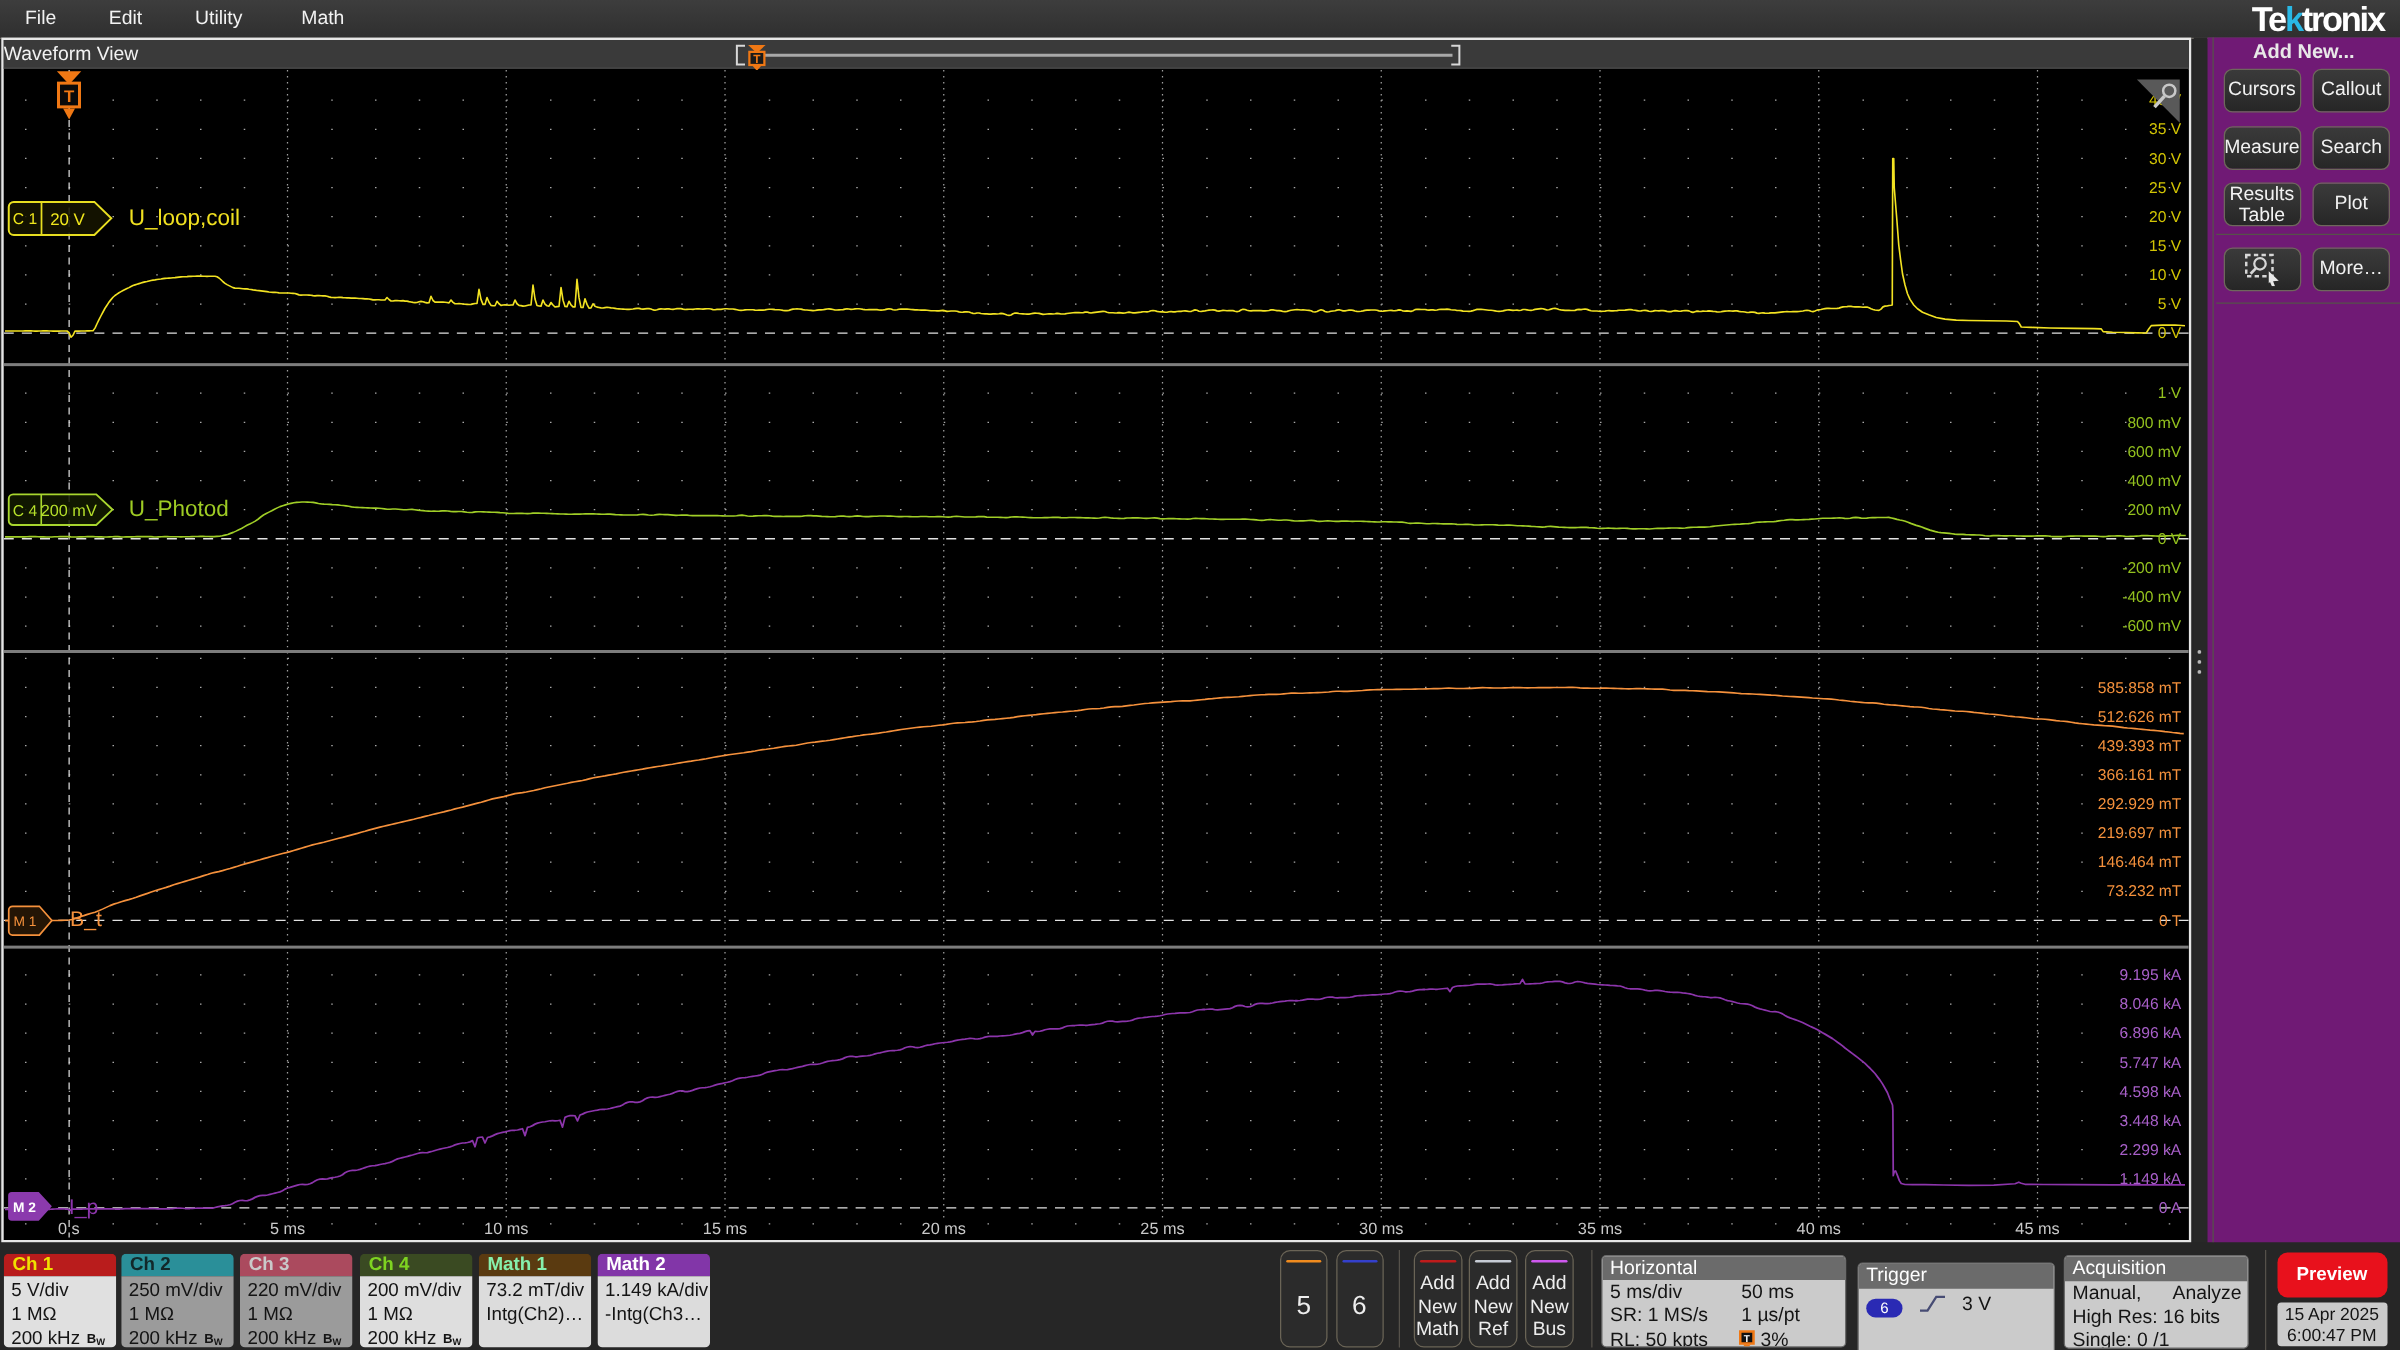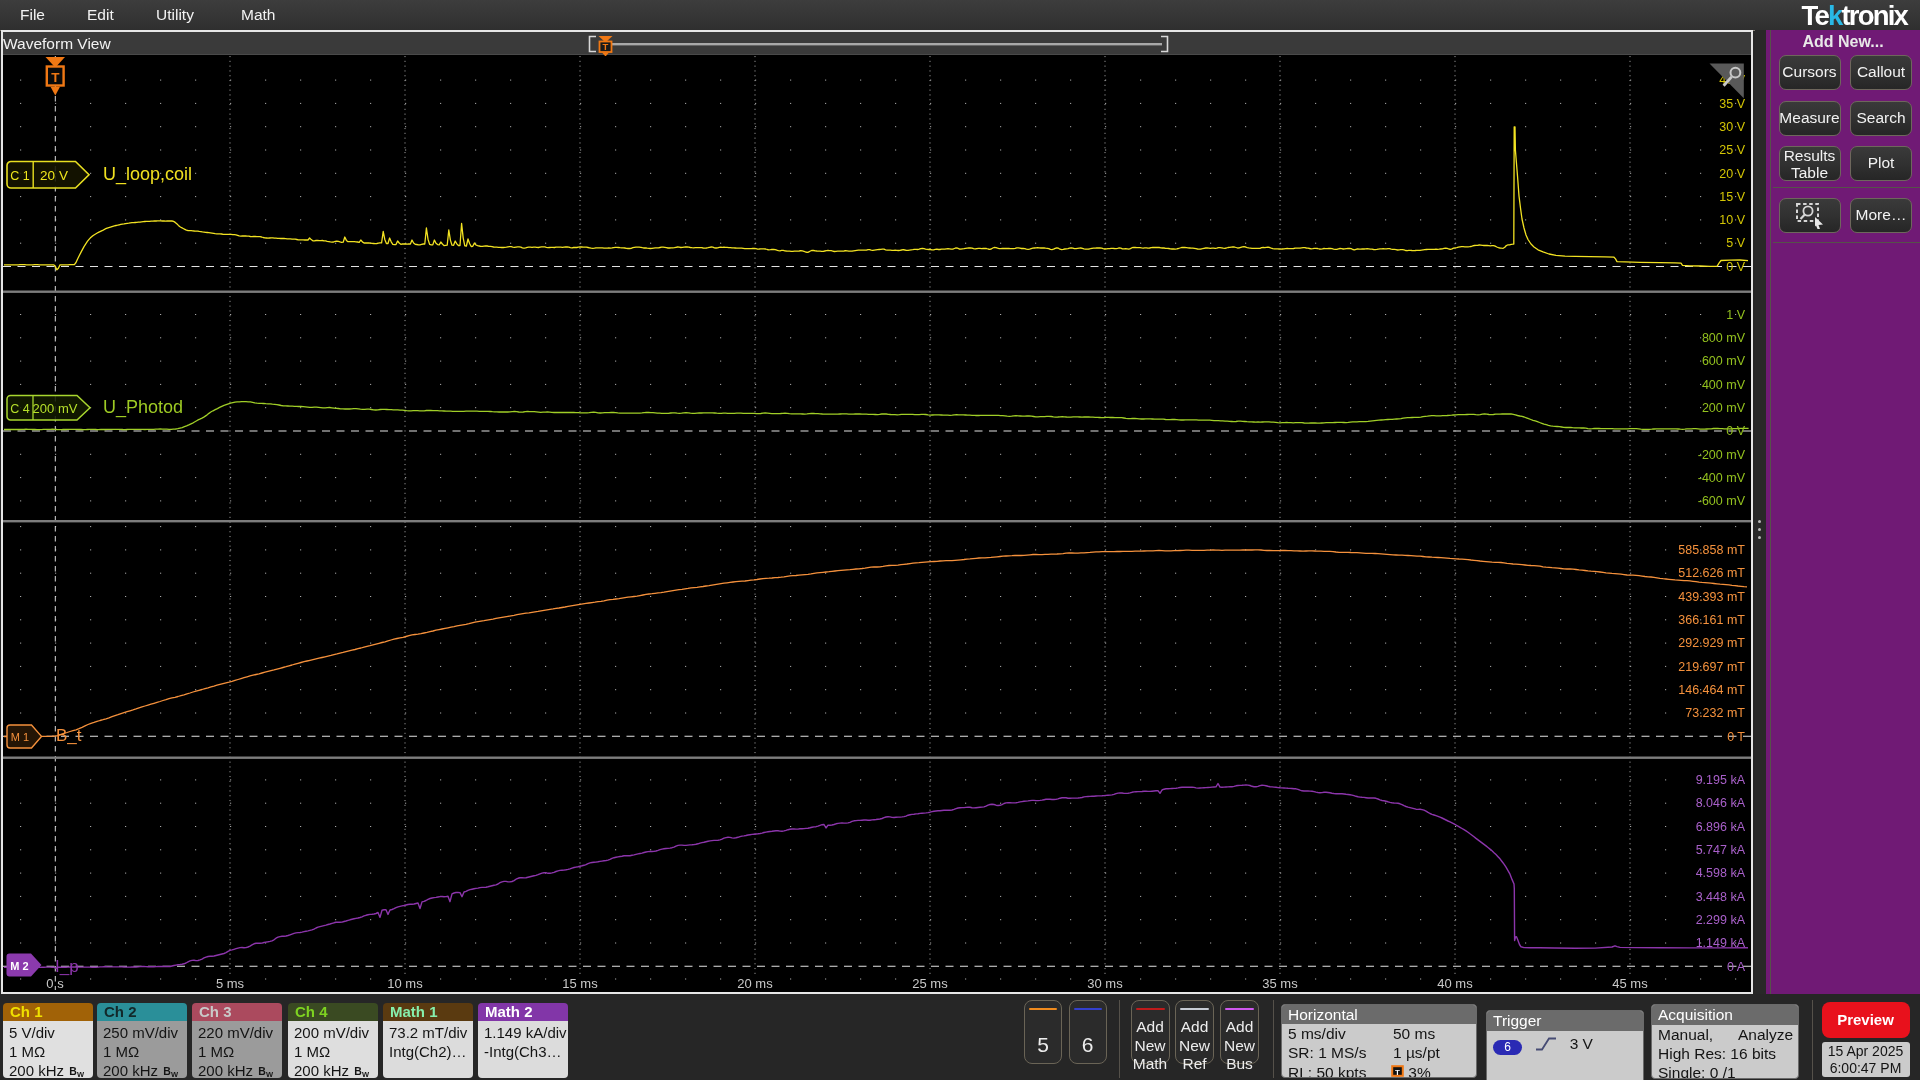--- a/index.html
+++ b/index.html
@@ -27,21 +27,21 @@
 .hsep { position:absolute; left:7px; width:147px; height:1px; background:#56524a; }
 #scrollstrip { position:absolute; left:1755px; top:30px; width:11px; height:964px; background:#282828; }
 #scrolldots div { position:absolute; left:1757.5px; width:3.2px; height:3.2px; border-radius:50%; background:#b8b8b8; }
 #botbar { position:absolute; left:0; top:994px; width:1920px; height:86px; background:#262626; }
 .badge { position:absolute; top:9px; width:90px; height:74.5px; border-radius:4px; overflow:hidden; }
 .bhdr { height:18px; font-size:15px; font-weight:bold; line-height:18px; padding-left:7px; }
 .bbody { height:56.5px; padding:1.5px 0 0 6px; }
 .brow { font-size:15px; line-height:19.2px; color:#141414; position:relative; white-space:nowrap; }
 .bw { position:absolute; right:9px; top:1px; font-size:10.5px; font-weight:bold; color:#141414; }
 .bw span { font-size:7.5px; vertical-align:-2px; }
-.nbtn { position:absolute; top:6px; width:38px; height:64px; border:1px solid #6a6456; border-radius:8px;
+.nbtn { position:absolute; top:6px; width:38px; height:78px; border:1px solid #6a6456; border-radius:8px;
   background:#2b2b2b; color:#ededed; }
 .nbtn .cline { position:absolute; left:4px; right:4px; top:6.5px; height:2.6px; border-radius:1px; }
 .nbtn .num { position:absolute; width:100%; text-align:center; top:32px; font-size:21px; }
 .nbtn .txt { position:absolute; width:100%; text-align:center; top:17px; font-size:15.5px; line-height:18.6px; }
 .vsep { position:absolute; top:6px; width:1px; height:78px; background:#55514a; }
 .ipanel { position:absolute; border:1px solid #6a6a6a; border-radius:4px; background:#cbcbcb; overflow:hidden; }
 .ipanel .ihdr { height:19.5px; background:#6b6b6b; color:#fff; font-size:15.5px; line-height:19px; padding-left:6px; }
 .ipanel .irow { position:relative; font-size:15.5px; line-height:19.4px; color:#141414; padding-left:6px; white-space:nowrap; }
 .rcol { position:absolute; left:111px; top:0; }
 #preview { position:absolute; left:1821.5px; top:8px; width:88px; height:35.5px; background:#e8111c;
@@ -192,21 +192,21 @@
       <circle cx="15" cy="10" r="4.6" fill="none" stroke="#d6d6d6" stroke-width="1.8"></circle>
       <path d="M11.8 13.5L7.5 18" stroke="#d6d6d6" stroke-width="2.2"></path>
       <polygon points="22,16 30,23.5 25.5,24 27,28 24.5,28 23,24.5 22,25.5" fill="#e8e8e8"></polygon>
     </svg>
   </div>
   <div class="sbtn" style="left:84px;top:167.5px">More…</div>
   <div class="hsep" style="top:212px"></div>
 </div>
 <div id="botbar">
   <div class="badge" style="left:3px">
-<div class="bhdr" style="background:#a16207;color:#f0e000">Ch 1</div>
+<div class="bhdr" style="background:#b91c1c;color:#f0e000">Ch 1</div>
 <div class="bbody" style="background:#e0e0e0">
         <div class="brow">5 V/div</div>
         <div class="brow">1 MΩ</div>
         <div class="brow">200 kHz<span class="bw">B<span>W</span></span></div>
       </div>
     </div>
     <div class="badge" style="left:97px">
 <div class="bhdr" style="background:#2a8f99;color:#12282a">Ch 2</div>
 <div class="bbody" style="background:#9b9b9b">
         <div class="brow">250 mV/div</div>

